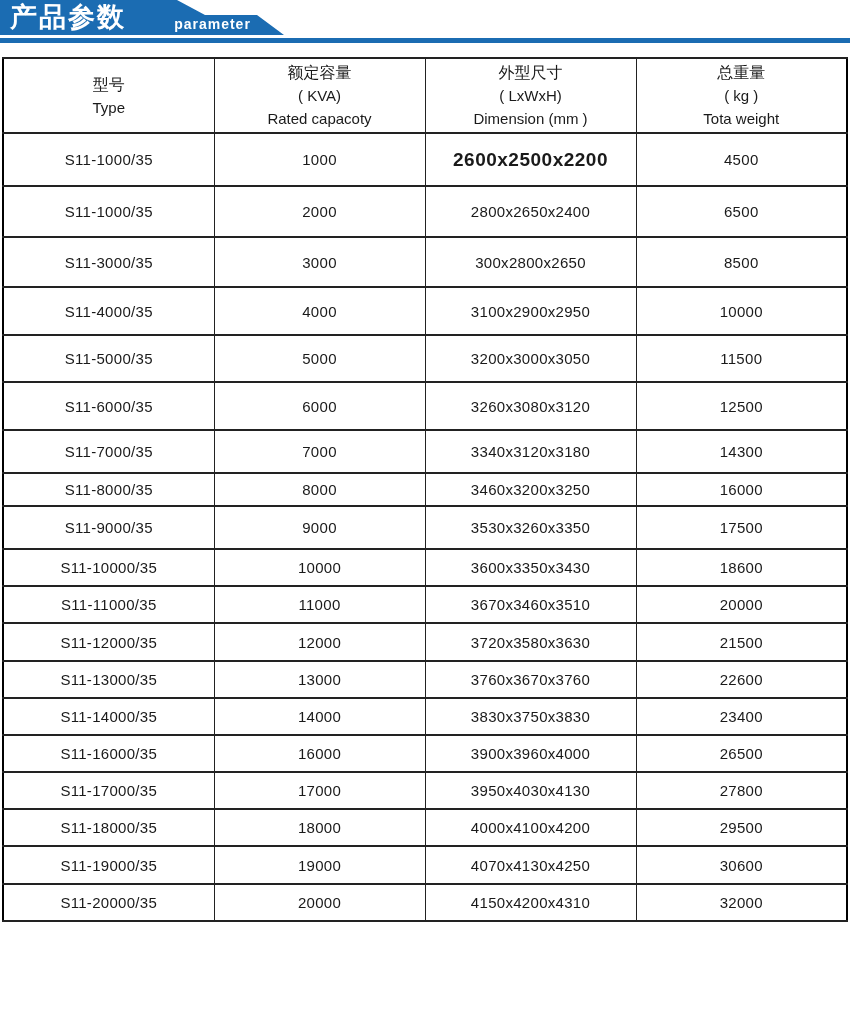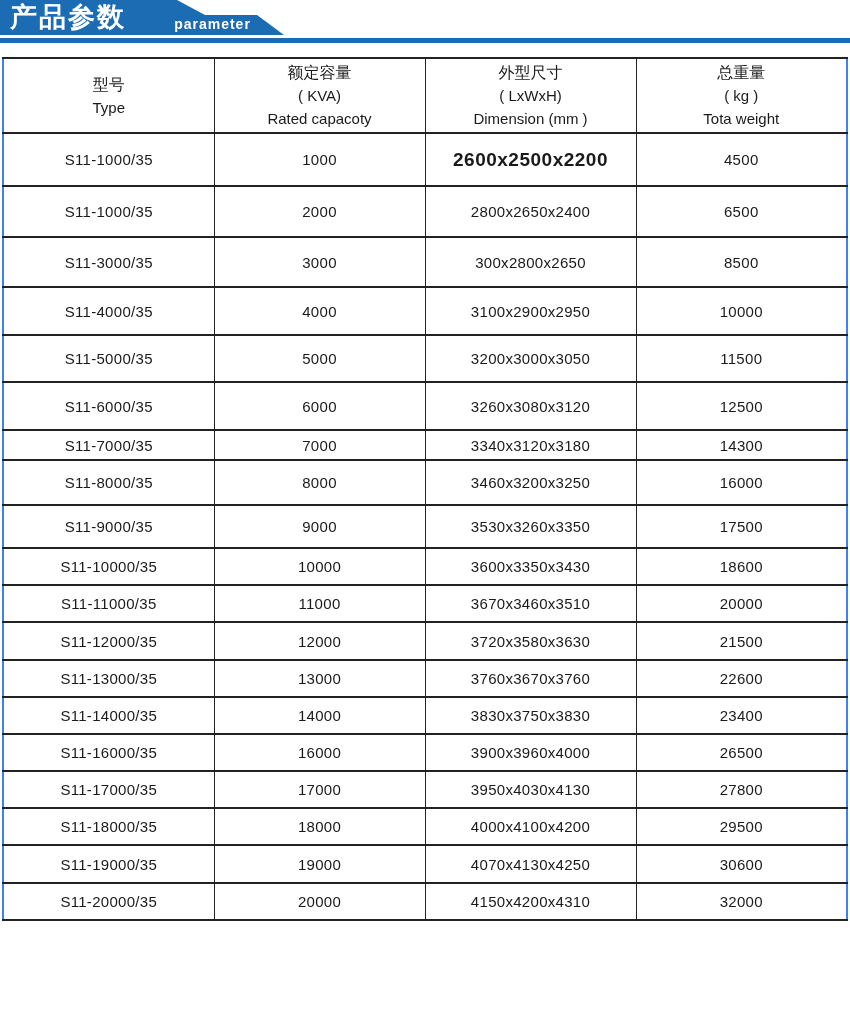--- a/index.html
+++ b/index.html
@@ -59,21 +59,21 @@
     top: 38px;
     width: 850px;
     height: 5px;
   }
   
   .spec-table {
     margin: 14px 0 0 2px;
     width: 846px;
     border-collapse: collapse;
     table-layout: fixed;
-    border: 2px solid #3b82f6;
+    border: 2px solid #000000;
   }
   .spec-table th,
   .spec-table td {
     border: 1.5px solid #222222;
     border-top-width: 2px;
     border-bottom-width: 2px;
     text-align: center;
     vertical-align: middle;
     padding: 0;
     color: #1a1a1a;
@@ -167,27 +167,27 @@
           <td>5000</td>
           <td>3200x3000x3050</td>
           <td>11500</td>
         </tr>
         <tr style="height: 48px;">
           <td>S11-6000/35</td>
           <td>6000</td>
           <td>3260x3080x3120</td>
           <td>12500</td>
         </tr>
-        <tr style="height: 30px;">
+        <tr style="height: 43px;">
           <td>S11-7000/35</td>
           <td>7000</td>
           <td>3340x3120x3180</td>
           <td>14300</td>
         </tr>
-        <tr style="height: 45px;">
+        <tr style="height: 33px;">
           <td>S11-8000/35</td>
           <td>8000</td>
           <td>3460x3200x3250</td>
           <td>16000</td>
         </tr>
         <tr style="height: 43px;">
           <td>S11-9000/35</td>
           <td>9000</td>
           <td>3530x3260x3350</td>
           <td>17500</td>

